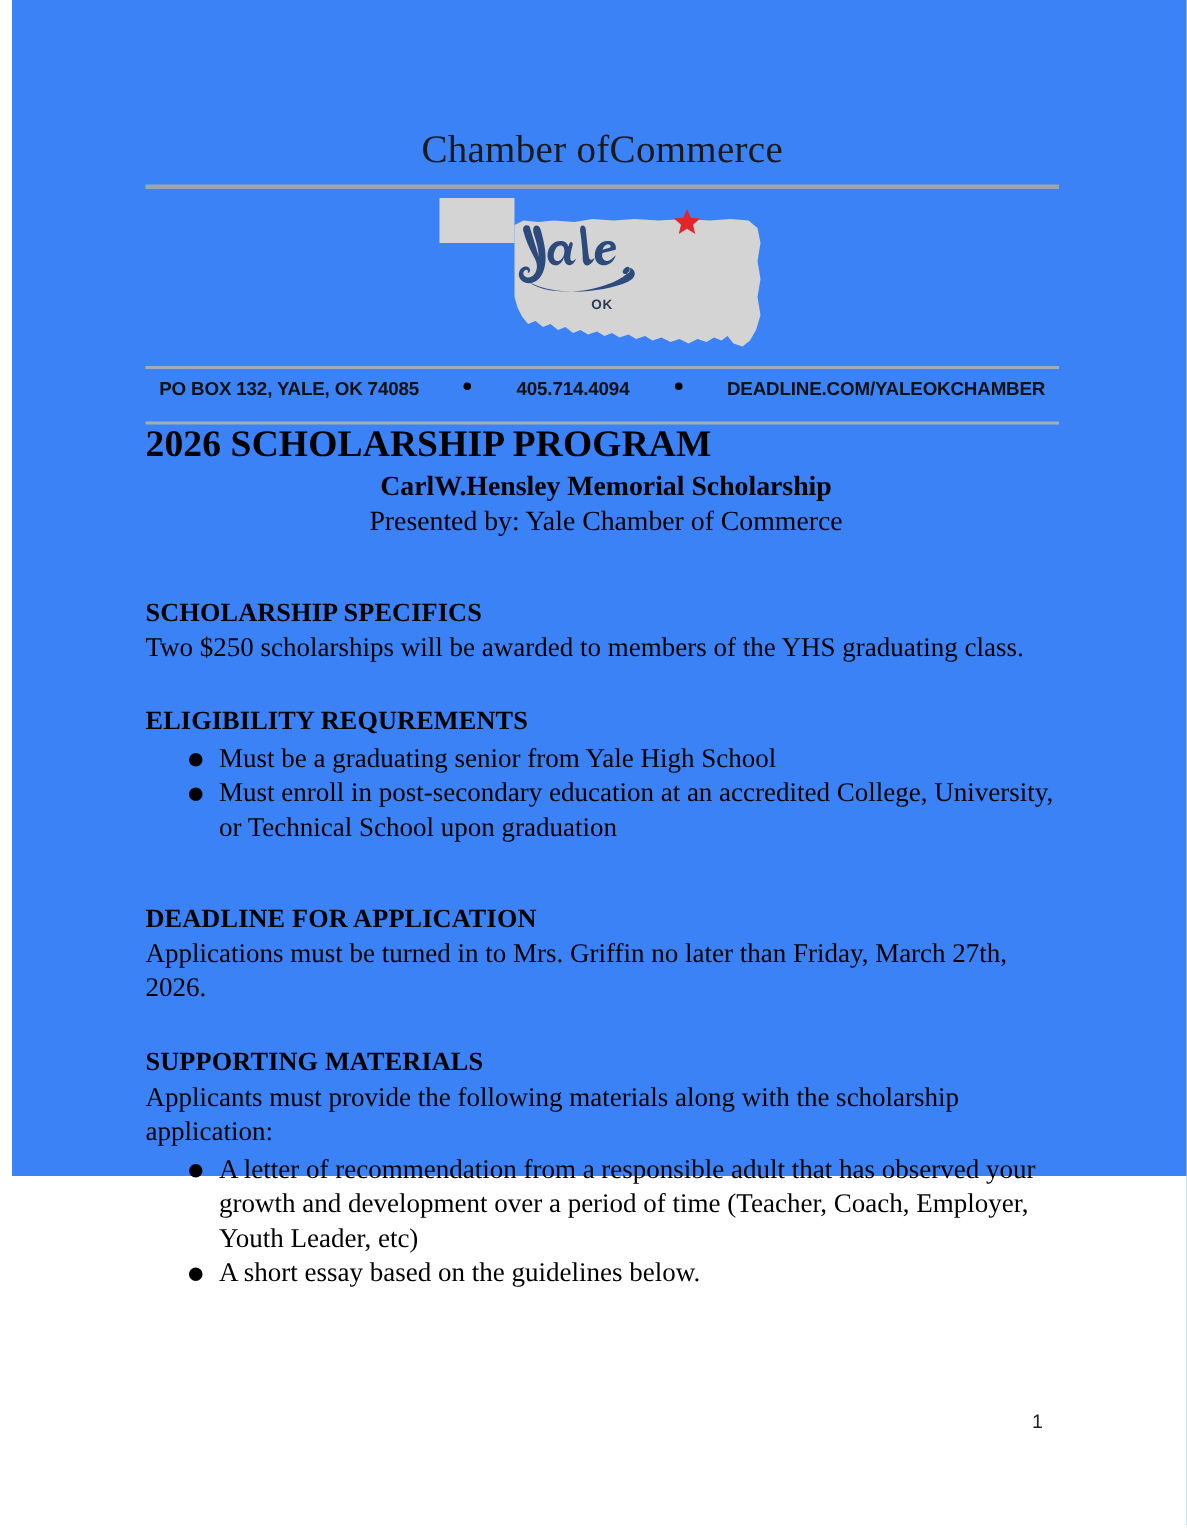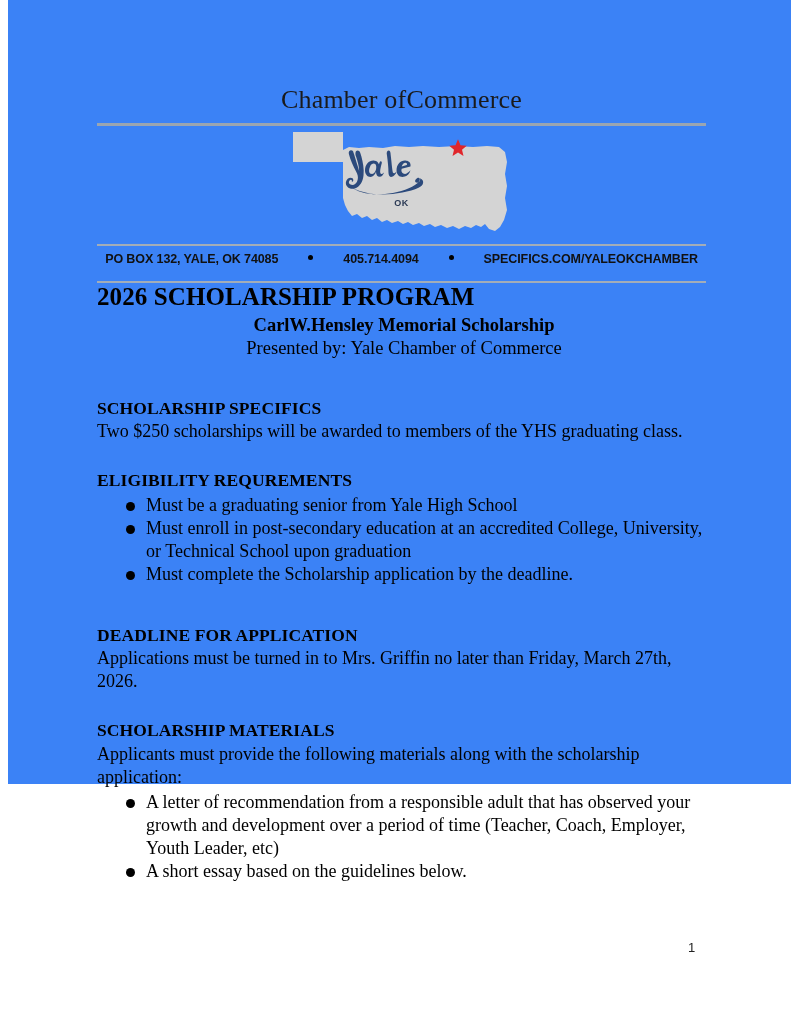--- a/index.html
+++ b/index.html
@@ -241,21 +241,21 @@
       </div>
     </div>
 
     <div class="rule thin"></div>
 
     <div class="contact-bar">
       <span class="contact-item">PO BOX 132, YALE, OK 74085</span>
       <span class="contact-sep"></span>
       <span class="contact-item">405.714.4094</span>
       <span class="contact-sep"></span>
-      <span class="contact-item">SPECIFICS.COM/YALEOKCHAMBER</span>
+      <span class="contact-item">DEADLINE.COM/YALEOKCHAMBER</span>
     </div>
 
     <div class="rule thin"></div>
   </div>
 
   <div class="content">
 
     <div class="doc-title">2026 SCHOLARSHIP PROGRAM</div>
     <div class="doc-subtitle">CarlW.Hensley Memorial Scholarship</div>
     <div class="doc-presenter">Presented by: Yale Chamber of Commerce</div>
@@ -263,31 +263,30 @@
     <div class="section gap-lg">
       <div class="section-heading">SCHOLARSHIP SPECIFICS</div>
       <div class="section-body">Two $250 scholarships will be awarded to members of the YHS graduating class.</div>
     </div>
 
     <div class="section gap-md">
       <div class="section-heading">ELIGIBILITY REQUREMENTS</div>
       <ul class="bullets">
         <li>Must be a graduating senior from Yale High School</li>
         <li>Must enroll in post-secondary education at an accredited College, University, or Technical School upon graduation</li>
-        <li>Must complete the Scholarship application by the deadline.</li>
       </ul>
     </div>
 
     <div class="section gap-lg">
       <div class="section-heading">DEADLINE FOR APPLICATION</div>
       <div class="section-body">Applications must be turned in to Mrs. Griffin no later than Friday, March 27th, 2026.</div>
     </div>
 
     <div class="section gap-md">
-      <div class="section-heading">SCHOLARSHIP MATERIALS</div>
+      <div class="section-heading">SUPPORTING MATERIALS</div>
       <div class="section-body">Applicants must provide the following materials along with the scholarship application:</div>
       <ul class="bullets">
         <li>A letter of recommendation from a responsible adult that has observed your growth and development over a period of time (Teacher, Coach, Employer, Youth Leader, etc)</li>
         <li>A short essay based on the guidelines below.</li>
       </ul>
     </div>
   </div>
 
   <div class="page-number">1</div>
 

